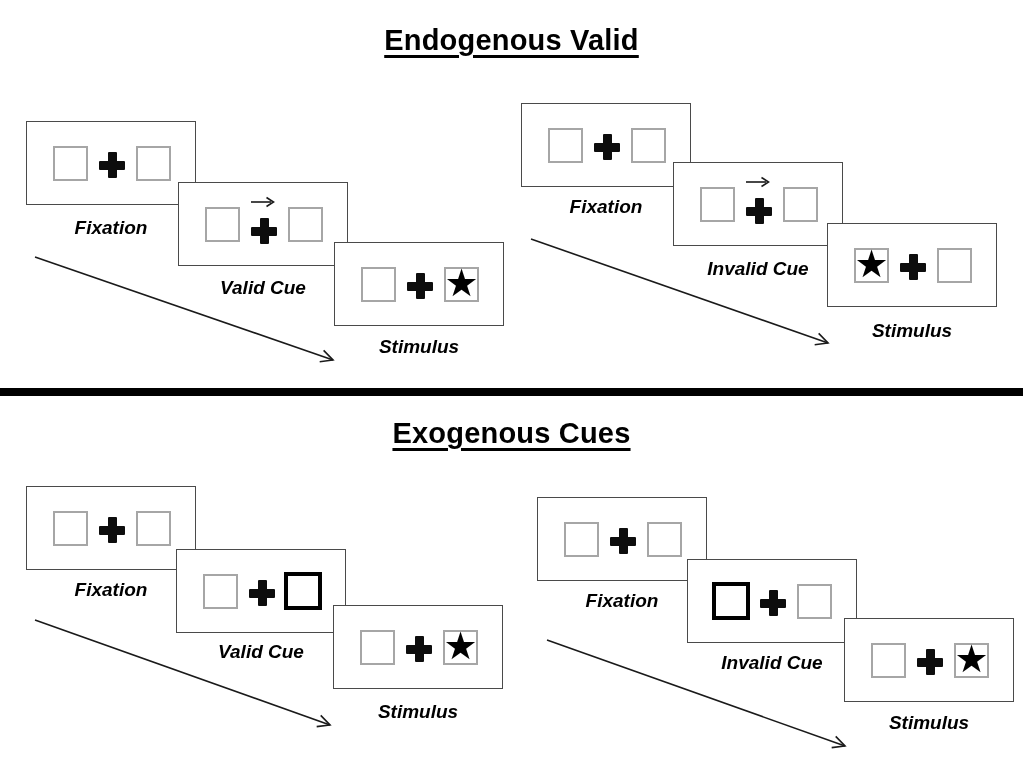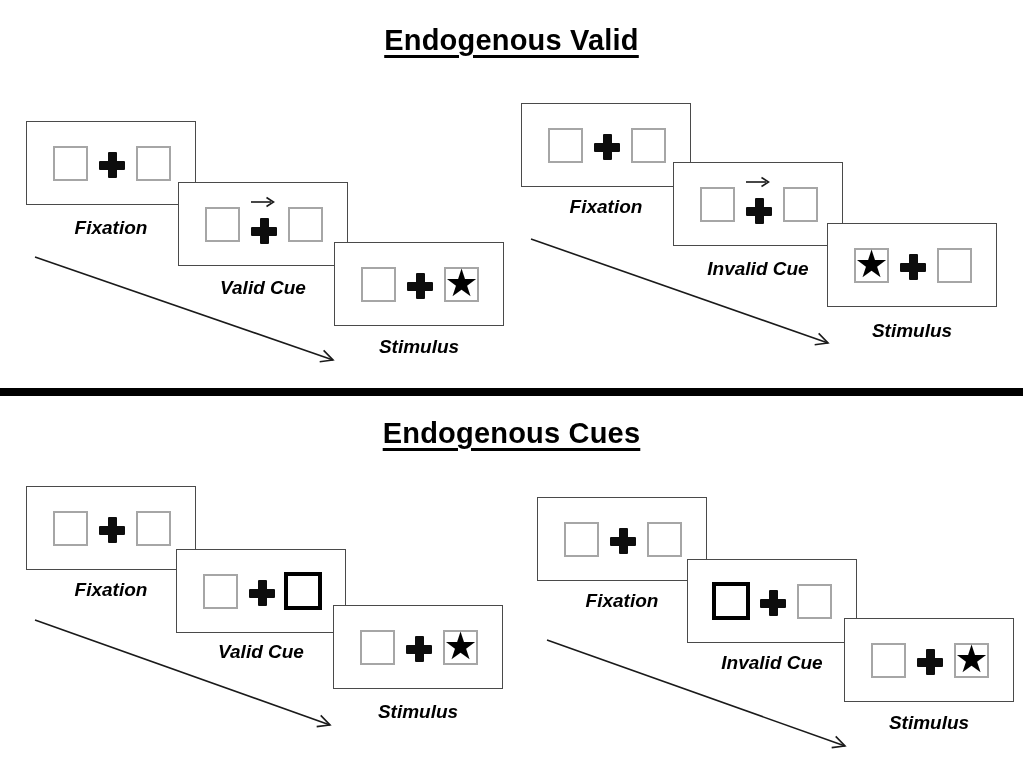--- a/index.html
+++ b/index.html
@@ -91,21 +91,21 @@
     <div class="sq left">
       <span class="star">★</span>
     </div>
     <div class="plus"></div>
     <div class="sq right"></div>
   </div>
   <div class="plabel" style="left:827px;top:319px">Stimulus</div>
 
   <div class="divider"></div>
 
-  <div class="title" style="top:417px">Endogenous Cues</div>
+  <div class="title" style="top:417px">Exogenous Cues</div>
 
   <div class="panel" style="left:26px;top:486px">
     <div class="sq left"></div>
     <div class="plus"></div>
     <div class="sq right"></div>
   </div>
   <div class="plabel" style="left:26px;top:578px">Fixation</div>
 
   <div class="panel" style="left:176px;top:549px">
     <div class="sq left"></div>

